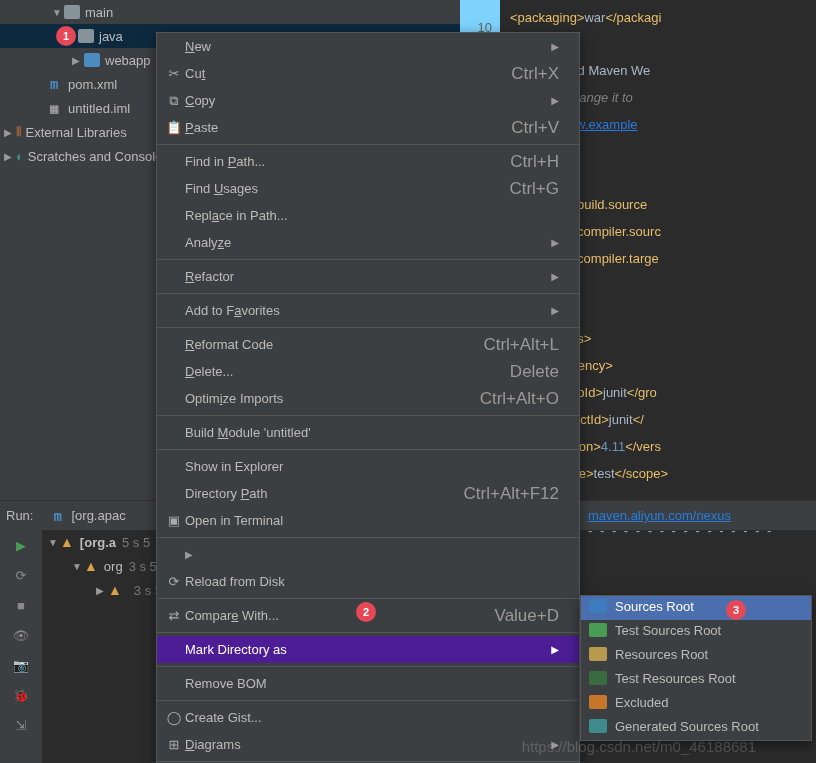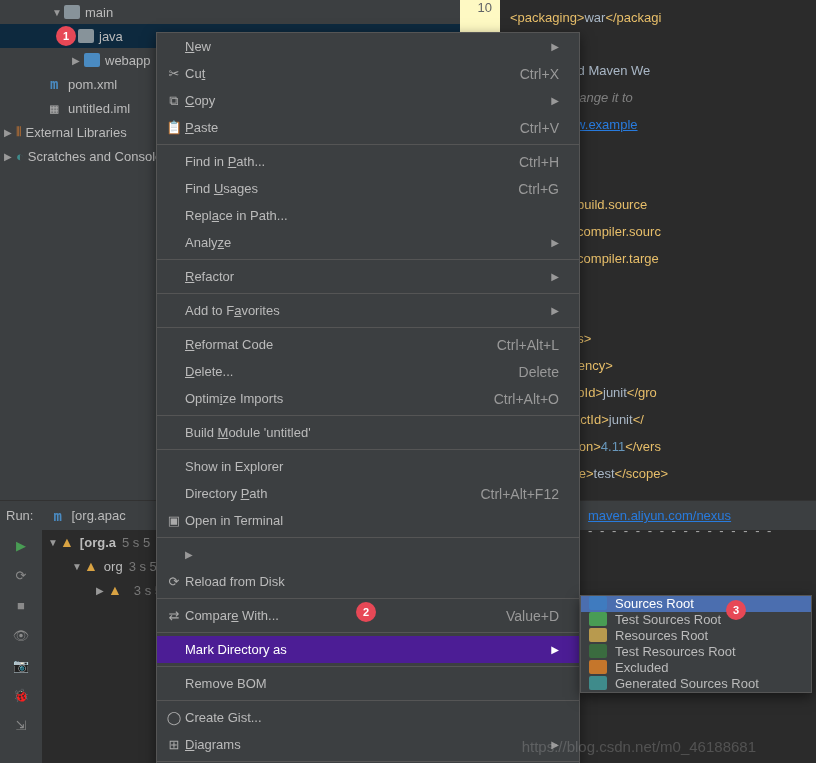--- a/index.html
+++ b/index.html
@@ -6,47 +6,47 @@
 body{background:#3c3f41;color:#bbb;width:816px;height:763px;overflow:hidden;position:relative}
 .tree{position:absolute;left:0;top:0;width:460px;background:#3c3f41}
 .tree-row{display:flex;align-items:center;height:24px;padding-left:8px;cursor:pointer}
 .tree-row.sel{background:#0d293e}
 .arrow{width:12px;display:inline-block;color:#999;font-size:10px}
 .ficon{width:16px;height:14px;display:inline-block;margin-right:5px;border-radius:2px}
 .folder{background:#87939a}
 .wfolder{background:#4a8bc2}
 .mfile{color:#4a8bc2;font-weight:bold;font-family:monospace;font-size:14px;width:18px}
 .tree-row span.lbl{color:#bbb}
-.gutter{position:absolute;left:460px;top:0;width:40px;background:#fef9c3;height:40px;color:#606366;padding:0 8px;text-align:right;font-family:monospace}
+.gutter{position:absolute;left:460px;top:0;width:40px;background:#7dd3fc;height:40px;color:#606366;padding:20px 8px;text-align:right;font-family:monospace}
 .editor{position:absolute;left:500px;top:0;right:0;background:#2b2b2b;height:500px;font-family:Consolas,monospace;font-size:14px;padding:4px 10px;line-height:26px;white-space:pre;overflow:hidden}
 .tag{color:#e8bf6a}
 .txt{color:#a9b7c6}
 .cmt{color:#808080;font-style:italic}
 .lnk{color:#287bde;text-decoration:underline}
 .num{color:#6897bb}
 .runbar{position:absolute;left:0;top:500px;right:0;height:30px;background:#3c3f41;border-top:1px solid #323232;display:flex;align-items:center;padding-left:6px;color:#bbb}
 .runbar .mfile{margin-left:20px}
 .console{position:absolute;left:42px;top:530px;right:0;bottom:0;background:#2b2b2b}
 .ctree-row{display:flex;align-items:center;height:24px;padding-left:8px;color:#bbb}
 .warn{color:#d9a343;margin-right:6px;font-size:14px}
 .sec{color:#787878;margin-left:6px}
 .toolbar{position:absolute;left:0;top:530px;width:42px;bottom:0;background:#3c3f41}
 .tbtn{width:42px;height:30px;display:flex;align-items:center;justify-content:center;color:#8a8a8a}
 .tbtn.play{color:#499c54}
 .ctx{position:absolute;left:156px;top:32px;width:424px;background:#3c3f41;border:1px solid #555;box-shadow:0 4px 12px rgba(0,0,0,.5);z-index:10}
 .mi{display:flex;align-items:center;height:27px;padding:0 20px 0 6px;color:#bbb;cursor:pointer}
 .mi.sel{background:#4c1d95;color:#fff}
 .mi .micon{width:22px;display:inline-flex;justify-content:center;color:#aaa}
 .mi .mlbl{flex:1}
-.mi .sc{color:#999;font-size:14px}
+.mi .sc{color:#999;font-size:17px}
 .mi .sub{color:#999;font-size:10px}
 .sep{height:1px;background:#555;margin:3px 0}
 u{text-decoration:underline}
 .submenu{position:absolute;left:580px;top:595px;width:232px;background:#3c3f41;border:1px solid #555;box-shadow:0 4px 12px rgba(0,0,0,.5);z-index:11}
-.smi{display:flex;height:16px;padding:0 10px 4px 8px;color:#bbb;cursor:pointer}
+.smi{display:flex;align-items:center;height:24px;padding:0 10px 4px 8px;color:#bbb;cursor:pointer}
 .smi.sel{background:#4b6eaf;color:#fff}
 .smi .sficon{width:18px;height:14px;border-radius:2px;margin-right:8px}
 .blue{background:#3f7bbf}
 .green{background:#499c54}
 .yellow{background:#b89a4e}
 .dgreen{background:#3a6b3f}
 .orange{background:#c5762b}
 .teal{background:#3f8b8b}
 .badge{position:absolute;width:20px;height:20px;border-radius:50%;background:#e74856;color:#fff;font-size:11px;display:flex;align-items:center;justify-content:center;z-index:20;font-weight:bold}
 .wm{position:absolute;bottom:8px;right:60px;color:rgba(200,200,200,.25);font-size:15px;z-index:30}

